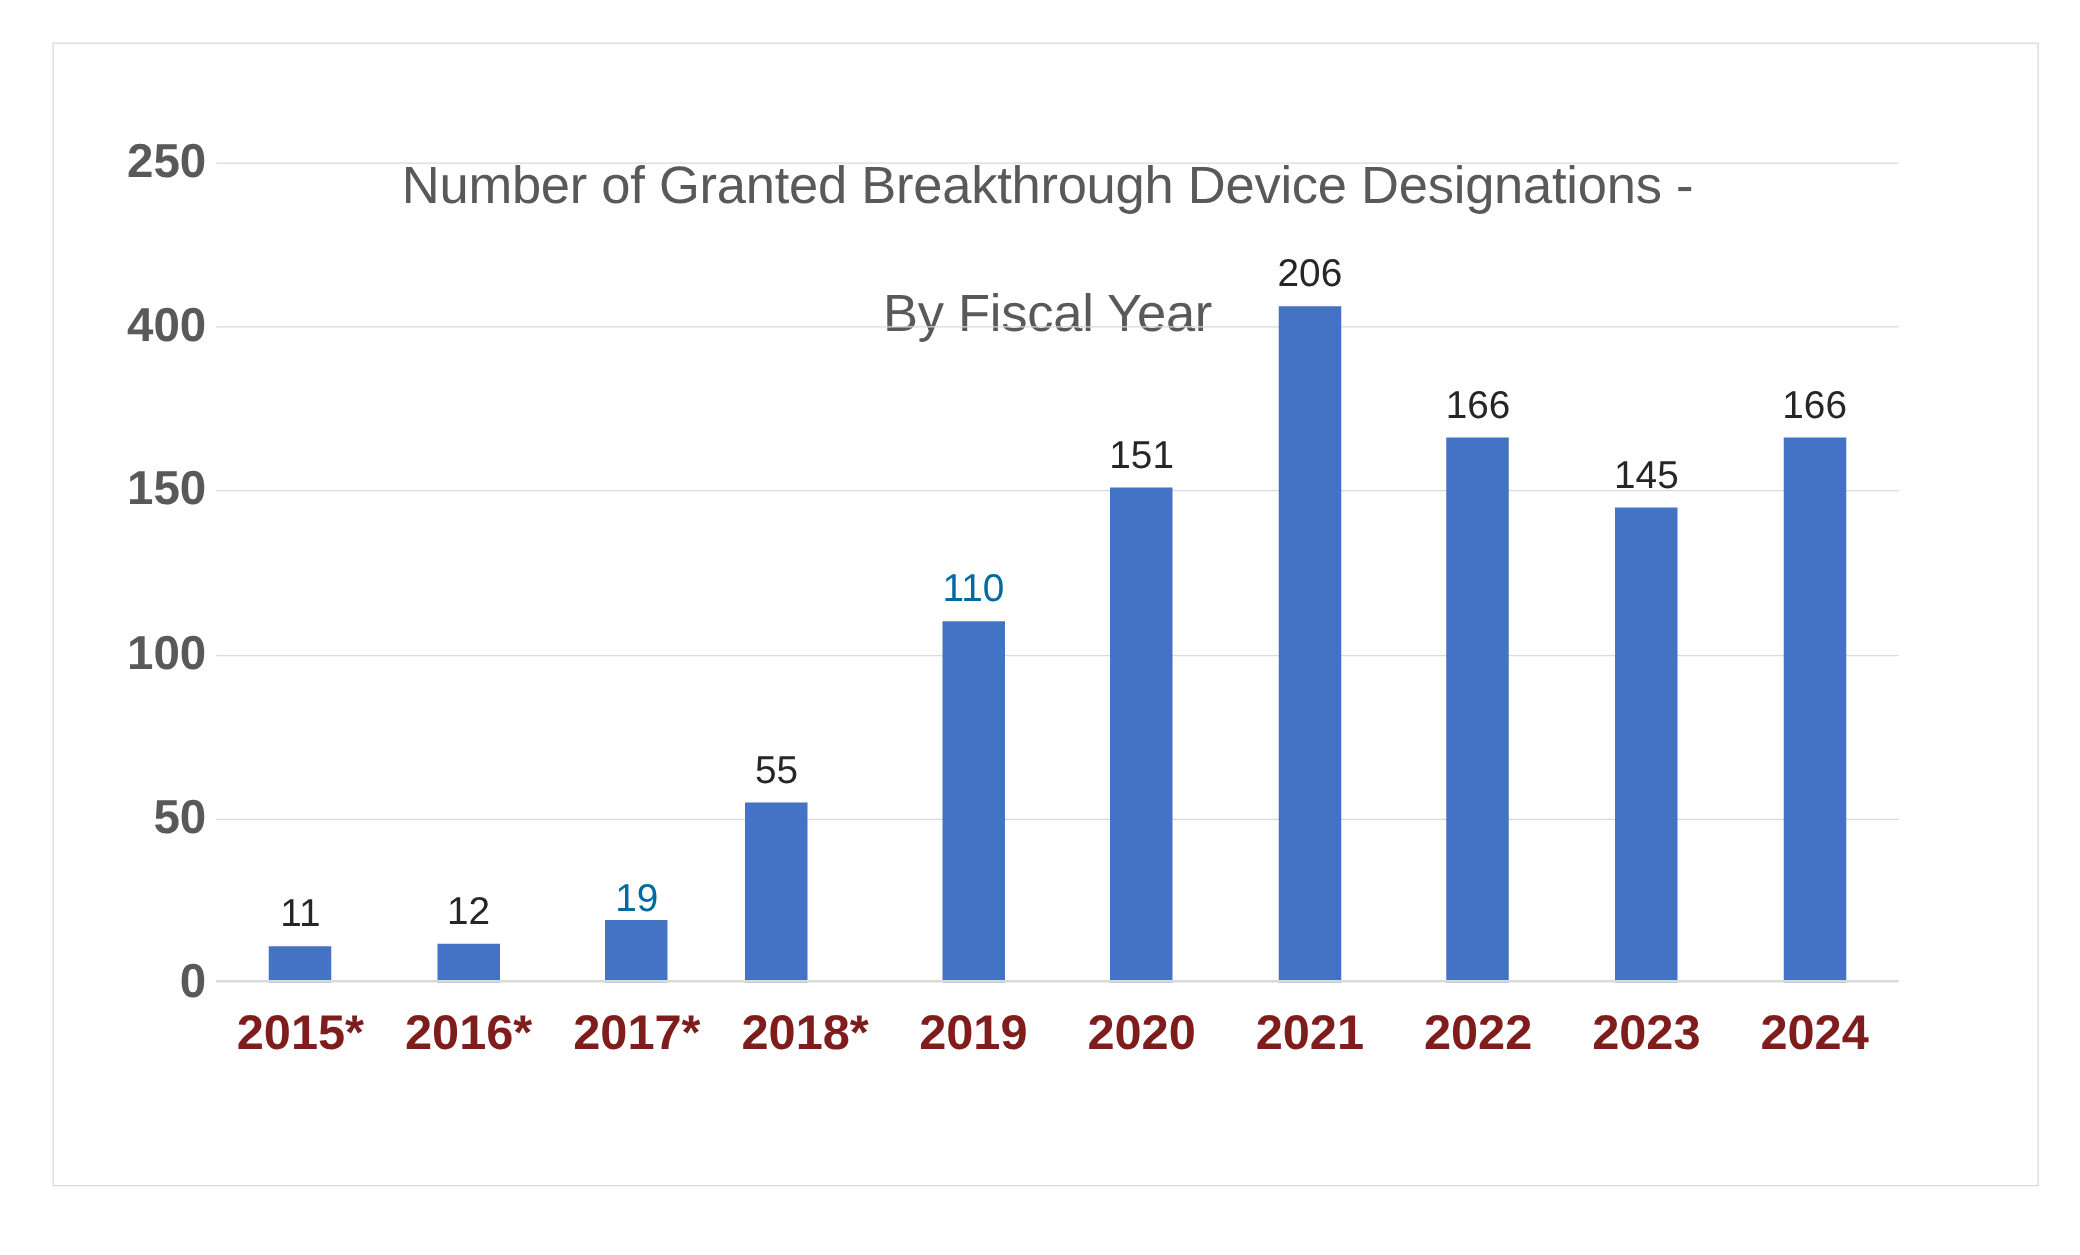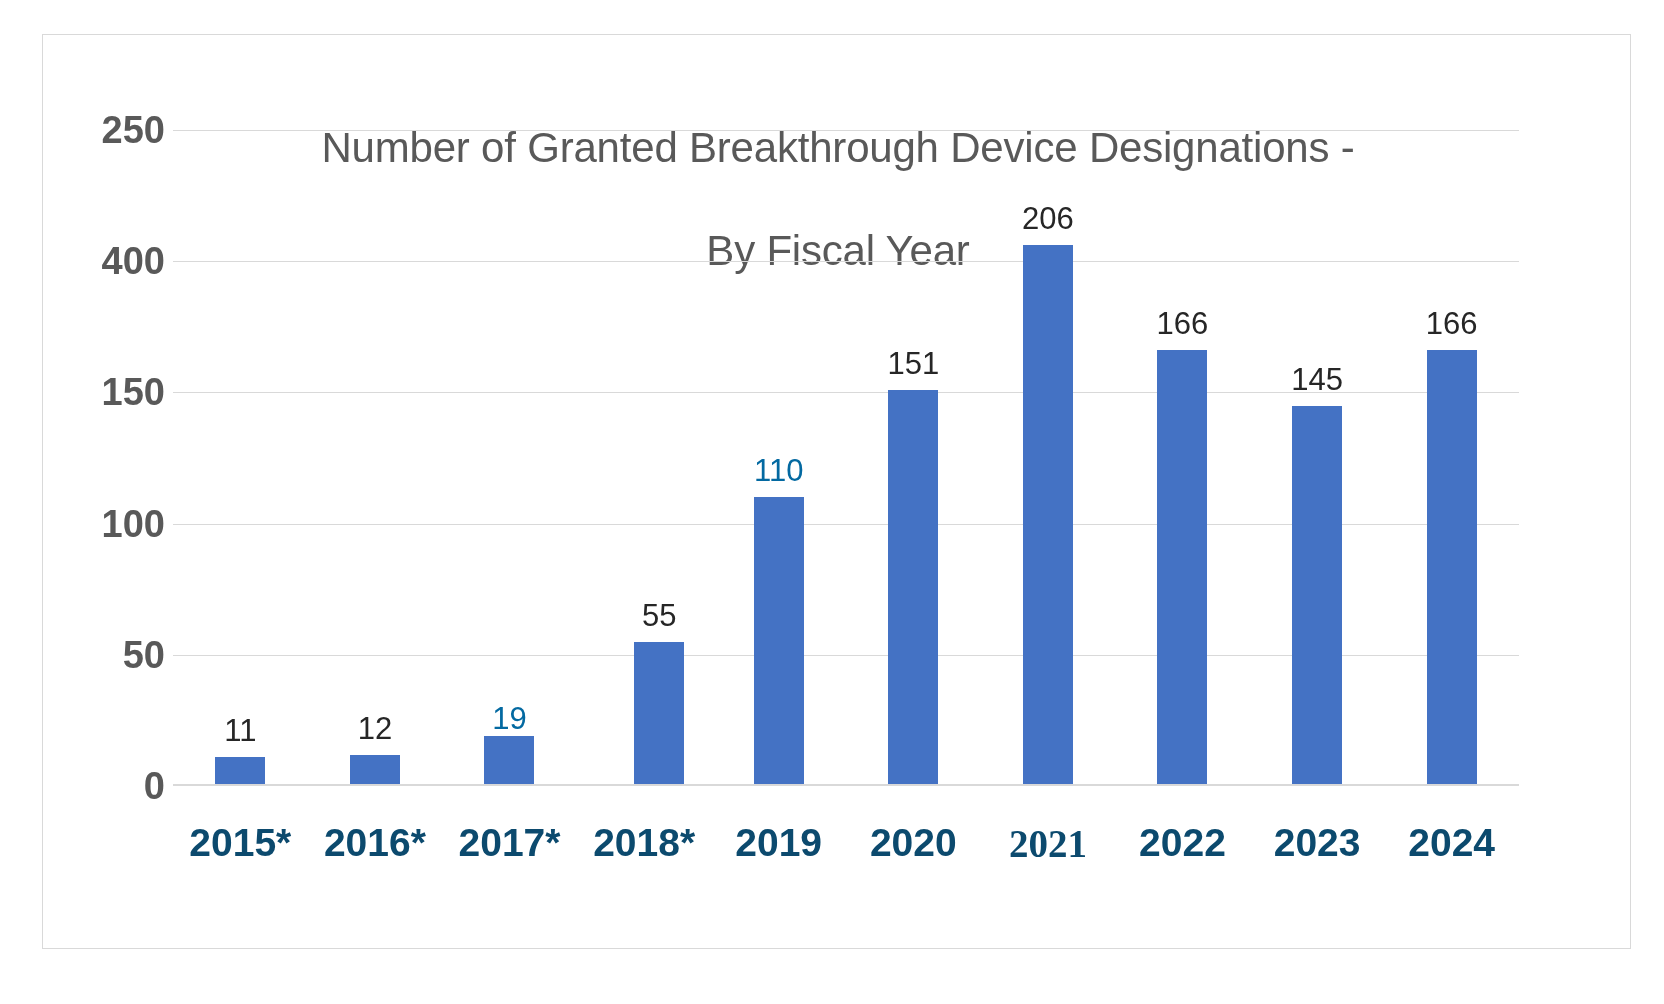--- a/index.html
+++ b/index.html
@@ -116,25 +116,25 @@
   
   #x-axis {
     position: absolute;
     left: 130px;
     top: 770px;
     width: 1346px;
     height: 70px;
   }
   .x-label {
     position: absolute;
-    top: 16px;
+    top: 0;
     text-align: center;
     font-size: 39px;
     font-weight: bold;
-    color: #0c4a6e;
+    color: #7f1d1d;
     font-family: "Liberation Sans", sans-serif;
     transform: translateX(-50%);
     white-space: nowrap;
   }
 </style>
 </head>
 <body>
 
 <div id="chart-frame">
 
@@ -166,21 +166,21 @@
           <div class="bar-value" style="bottom: 36.864px; color: rgb(38, 38, 38);">11</div>
         </div>
         <div class="bar-slot" style="left: 134.6px; width: 134.6px;">
           <div class="bar" title="2016*: 12" style="height: 31.488px; background: rgb(68, 114, 196);"></div>
           <div class="bar-value" style="bottom: 39.488px; color: rgb(38, 38, 38);">12</div>
         </div>
         <div class="bar-slot" style="left: 269.2px; width: 134.6px;">
           <div class="bar" title="2017*: 19" style="height: 49.856px; background: rgb(68, 114, 196);"></div>
           <div class="bar-value" style="bottom: 49px; color: #0369a1;">19</div>
         </div>
-        <div class="bar-slot" style="left: 419px; width: 134.6px;">
+        <div class="bar-slot" style="left: 381px; width: 134.6px;">
           <div class="bar" title="2018*: 55" style="height: 144.32px; background: rgb(68, 114, 196);"></div>
           <div class="bar-value" style="bottom: 152.32px; color: rgb(38, 38, 38);">55</div>
         </div>
         <div class="bar-slot" style="left: 538.4px; width: 134.6px;">
           <div class="bar" title="2019: 110" style="height: 288.64px; background: rgb(68, 114, 196);"></div>
           <div class="bar-value" style="bottom: 296.64px; color: #0369a1;">110</div>
         </div>
         <div class="bar-slot" style="left: 673px; width: 134.6px;">
           <div class="bar" title="2020: 151" style="height: 396.224px; background: rgb(68, 114, 196);"></div>
           <div class="bar-value" style="bottom: 404.224px; color: rgb(38, 38, 38);">151</div>
@@ -205,19 +205,19 @@
     <div id="axis-line"></div>
   </div>
 
   <div id="x-axis">
       <div class="x-label" style="left: 67.3px;">2015*</div>
       <div class="x-label" style="left: 201.9px;">2016*</div>
       <div class="x-label" style="left: 336.5px; text-align: center;">2017*</div>
       <div class="x-label" style="left: 471.1px;">2018*</div>
       <div class="x-label" style="left: 605.7px;">2019</div>
       <div class="x-label" style="left: 740.3px;">2020</div>
-      <div class="x-label" style="left: 874.9px; font-family: Liberation Serif, serif;">2021</div>
+      <div class="x-label" style="left: 874.9px;">2021</div>
       <div class="x-label" style="left: 1009.5px;">2022</div>
       <div class="x-label" style="left: 1144.1px;">2023</div>
       <div class="x-label" style="left: 1278.7px;">2024</div>
     </div>
 
 </div>
 
 </body></html>

